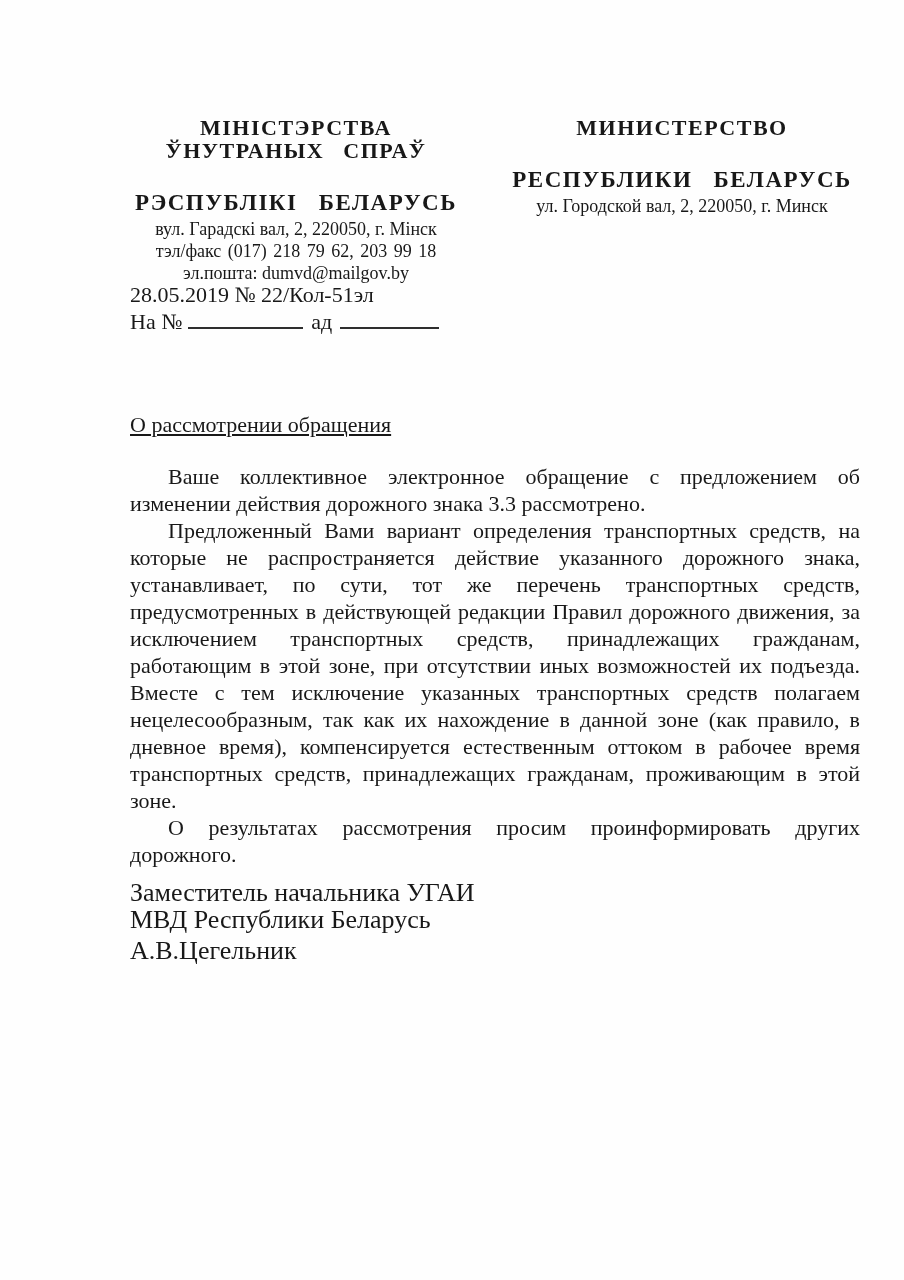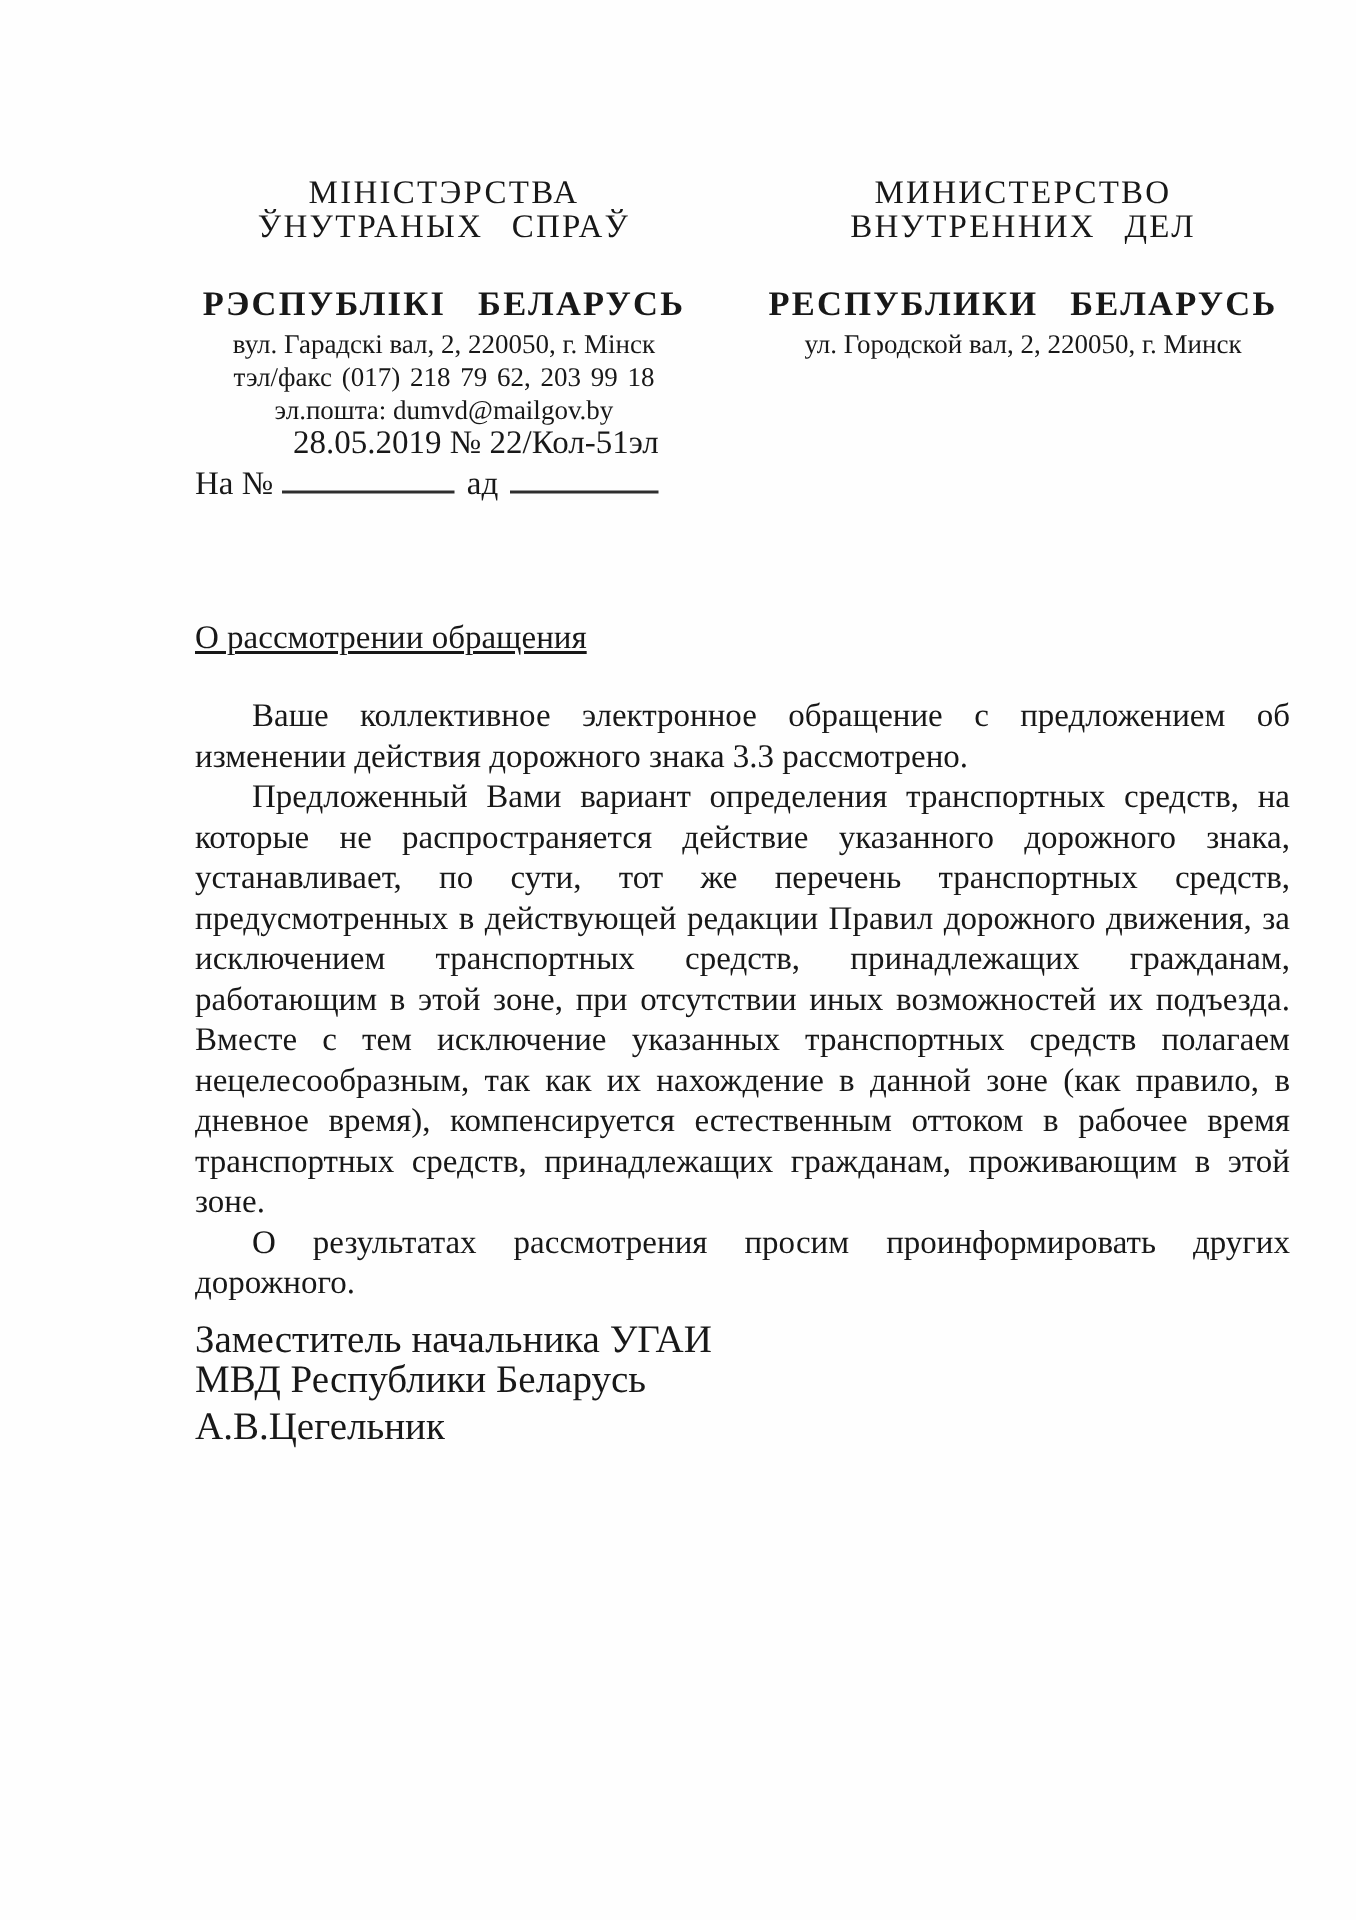--- a/index.html
+++ b/index.html
@@ -22,21 +22,21 @@
     top: 116px;
     left: 128px;
     width: 738px;
     display: flex;
     justify-content: space-between;
   }
   .lh-col { text-align: center; }
   .lh-col.left  { width: 336px; }
   .lh-col.right { width: 368px; }
   .org-line {
-    font-weight: normal;
+    font-weight: bold;
     font-size: 22px;
     line-height: 23px;
     letter-spacing: 1.5px;
     word-spacing: 12px;
     white-space: nowrap;
   }
   .org-country {
     font-weight: bold;
     font-size: 23px;
     line-height: 26px;
@@ -52,21 +52,20 @@
   }
   .contact-line { white-space: nowrap; }
   .contact-line.phone { word-spacing: 2px; }
   
   .ref-block {
     position: absolute;
     top: 281px;
     left: 130px;
     font-size: 22px;
     line-height: 27px;
-    text-align: right;
   }
   .reply-line { white-space: nowrap; }
   .blank-line {
     display: inline-block;
     border-bottom: 2px solid #2e2e2e;
     height: 18px;
     vertical-align: baseline;
   }
   .blank-line.first  { width: 115px; margin: 0 8px 0 6px; }
   .blank-line.second { width: 99px;  margin: 0 0 0 8px; }
@@ -114,21 +113,20 @@
       <div class="org-line">ЎНУТРАНЫХ СПРАЎ</div>
       <div class="org-country">РЭСПУБЛІКІ БЕЛАРУСЬ</div>
       <div class="lh-contacts">
         <div class="contact-line">вул. Гарадскі вал, 2, 220050, г. Мінск</div>
         <div class="contact-line phone">тэл/факс (017) 218 79 62, 203 99 18</div>
         <div class="contact-line">эл.пошта: dumvd@mailgov.by</div>
       </div>
     </div>
     <div class="lh-col right">
       <div class="org-line">МИНИСТЕРСТВО</div>
-      <div class="org-line">ВНУТРЕННИХ ДЕЛ</div>
       <div class="org-country">РЕСПУБЛИКИ БЕЛАРУСЬ</div>
       <div class="lh-contacts">
         <div class="contact-line">ул. Городской вал, 2, 220050, г. Минск</div>
       </div>
     </div>
   </div>
 
   <div class="ref-block">
     <div class="ref-date">28.05.2019 № 22/Кол-51эл</div>
     <div class="reply-line">

